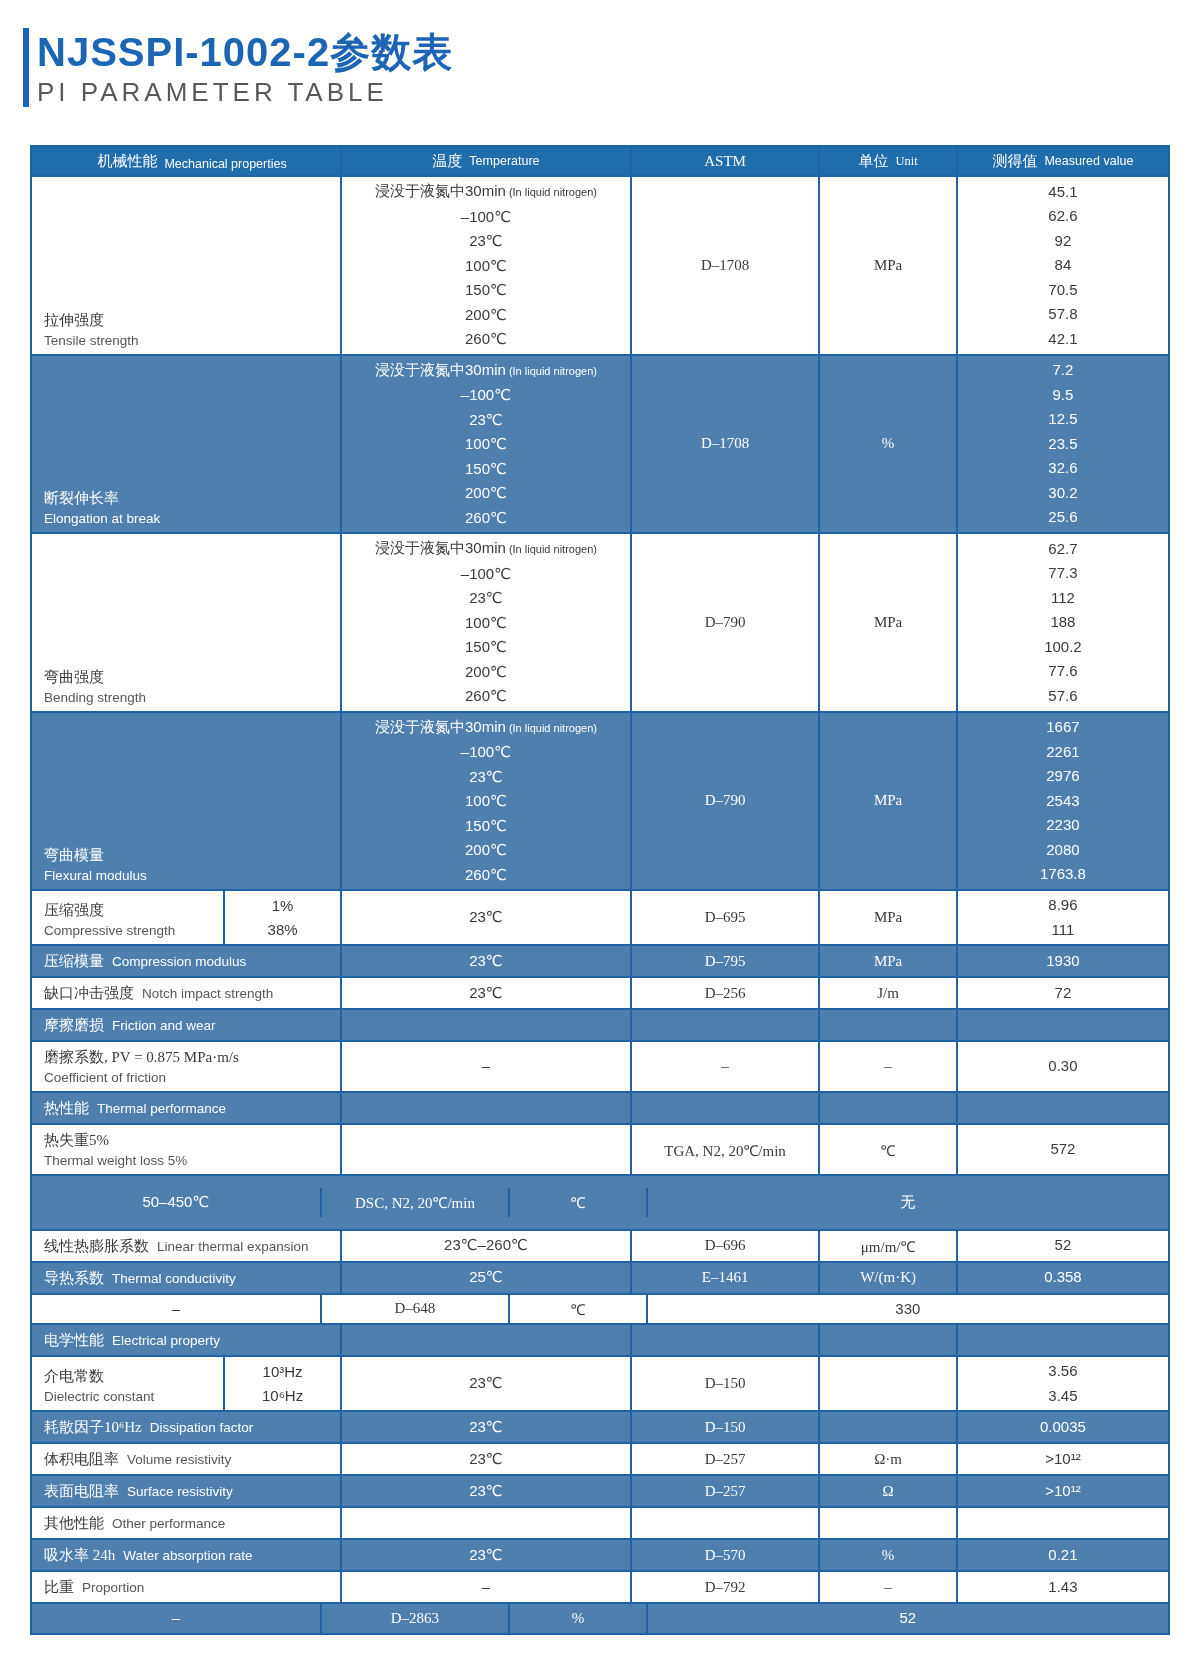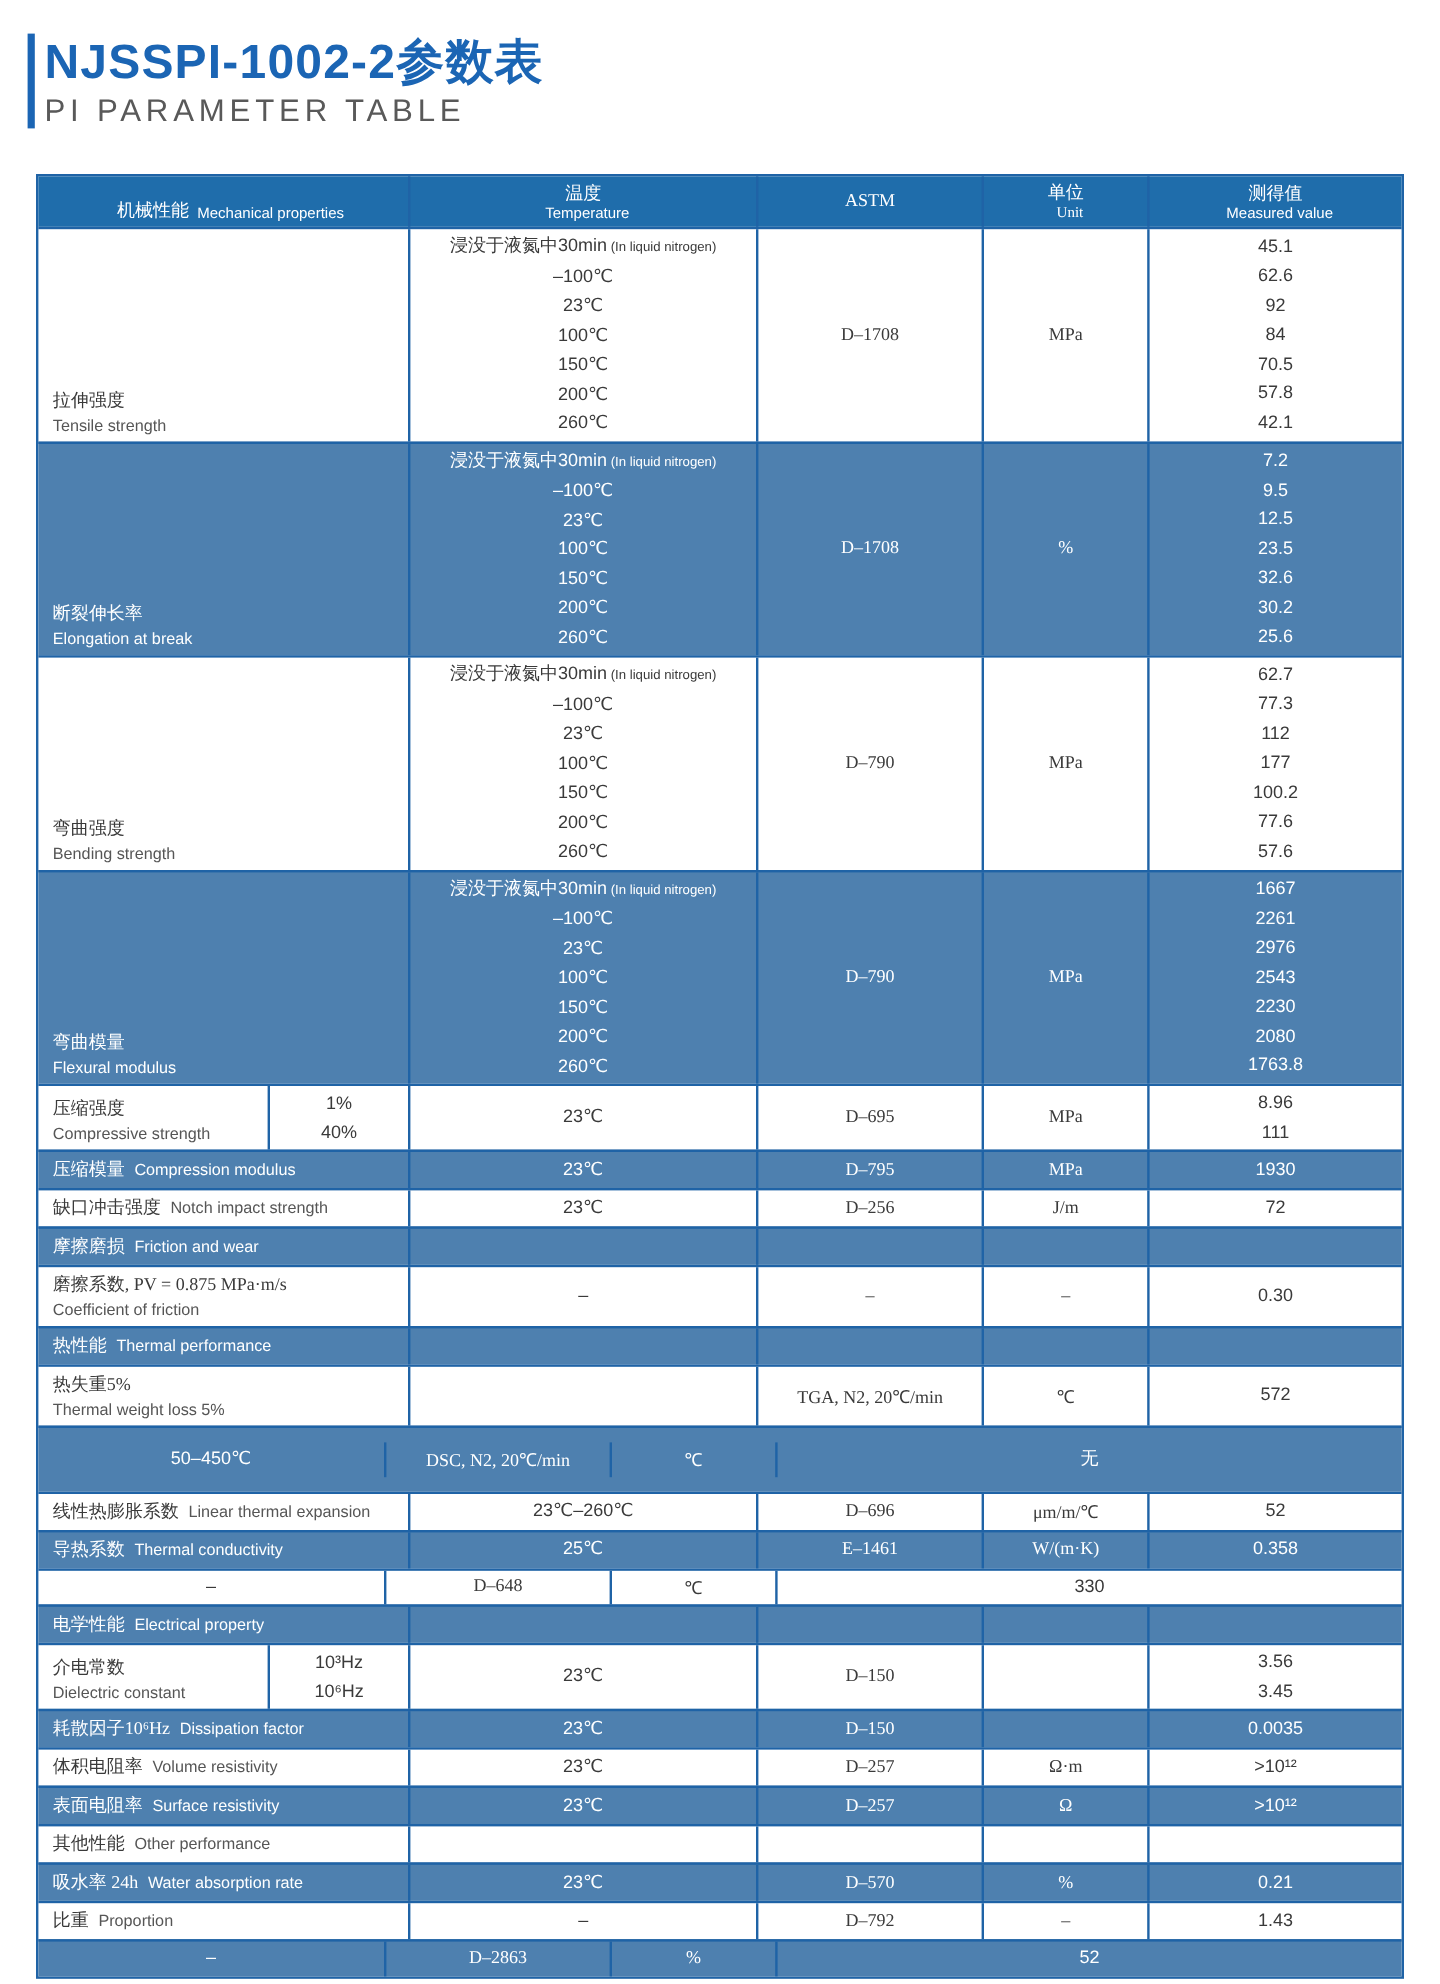--- a/index.html
+++ b/index.html
@@ -27,21 +27,21 @@
   .thead{background:var(--header-blue);color:#fff;}
   .trow{border-top:2px solid var(--border-blue);}
   .cell{display:flex;flex-direction:column;justify-content:center;min-height:25px;}
   .c1{width:27.3%;border-right:2px solid var(--border-blue);flex-direction:row;align-items:flex-end;}
   .c2{width:25.5%;border-right:2px solid var(--border-blue);text-align:center;padding:2px 0;}
   .c3{width:16.6%;border-right:2px solid var(--border-blue);text-align:center;}
   .c4{width:12.1%;border-right:2px solid var(--border-blue);text-align:center;}
   .c5{flex:1;text-align:center;padding:2px 0;}
   .thead .cell{padding-top:4px;padding-bottom:4px;min-height:28px;justify-content:center;}
   .thead .c1{padding-left:12px;}
-  .thead .c2,.thead .c3,.thead .c4,.thead .c5{align-items:center;flex-direction:column;justify-content:center;}
+  .thead .c2,.thead .c3,.thead .c4,.thead .c5{align-items:center;flex-direction:row;justify-content:center;}
   .thead .cn{font-size:15px;}
   .thead .en{font-size:12.5px;margin-left:7px;}
   .lbl{flex:1;padding:4px 8px 4px 12px;}
   .lbl .cn{font-size:15px;display:block;line-height:22px;font-family:Liberation Serif, serif;}
   .lbl .en{font-size:13.5px;display:block;line-height:19px;color:var(--text-en);}
   .lbl.inline .cn,.lbl.inline .en{display:inline;}
   .lbl.inline .en{margin-left:8px;}
   .subcol{flex:0 0 38%;align-self:stretch;border-left:2px solid var(--border-blue);
           display:flex;flex-direction:column;justify-content:center;text-align:center;}
   .subline{line-height:24px;font-size:15px;}
@@ -159,21 +159,21 @@
           <div class="line">150℃</div>
           <div class="line">200℃</div>
           <div class="line">260℃</div>
         </div>
         <div class="cell c3">D–790</div>
         <div class="cell c4">MPa</div>
         <div class="cell c5">
           <div class="line">62.7</div>
           <div class="line">77.3</div>
           <div class="line">112</div>
-          <div class="line">177</div>
+          <div class="line">188</div>
           <div class="line">100.2</div>
           <div class="line">77.6</div>
           <div class="line">57.6</div>
         </div>
       </div>
       <div class="trow blue">
         <div class="cell c1">
           <div class="lbl">
             <div class="cn">弯曲模量</div>
             <div class="en">Flexural modulus</div>
@@ -201,21 +201,21 @@
         </div>
       </div>
       <div class="trow white">
         <div class="cell c1">
           <div class="lbl">
             <div class="cn">压缩强度</div>
             <div class="en">Compressive strength</div>
           </div>
           <div class="subcol">
             <div class="subline">1%</div>
-            <div class="subline">40%</div>
+            <div class="subline">38%</div>
           </div>
         </div>
         <div class="cell c2">
           <div class="line">23℃</div>
         </div>
         <div class="cell c3">D–695</div>
         <div class="cell c4">MPa</div>
         <div class="cell c5">
           <div class="line">8.96</div>
           <div class="line">111</div>

